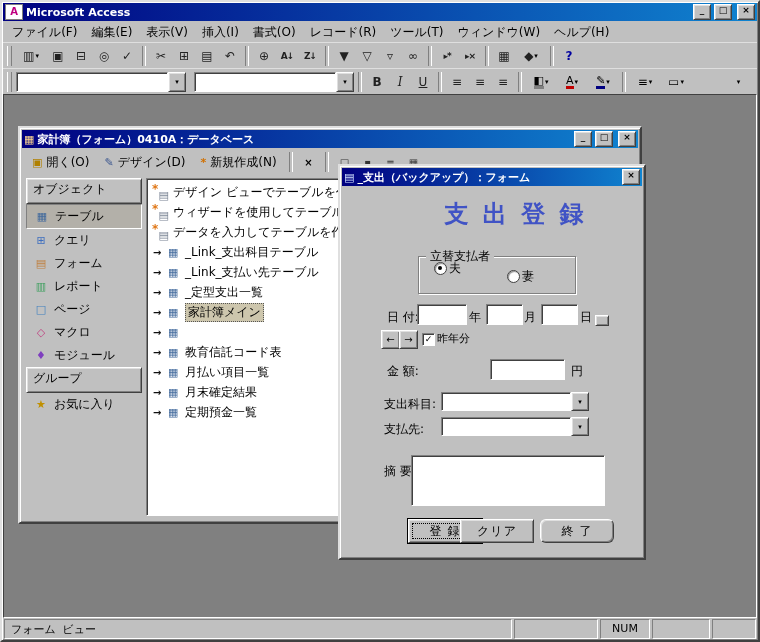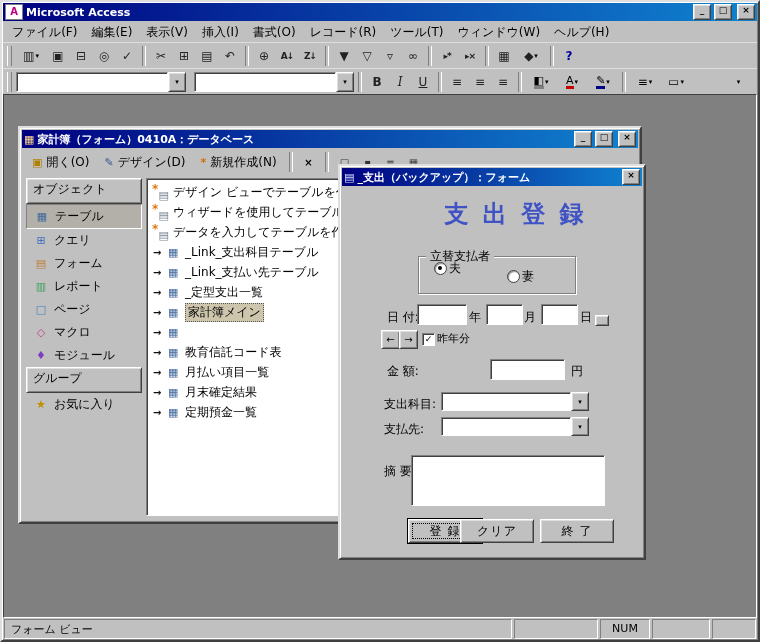--- a/index.html
+++ b/index.html
@@ -431,27 +431,27 @@
         <span class="combo" style="left:99px;top:231px;width:148px;">
             <span class="cf"></span>
             <span class="ca btn3d">▾</span>
           </span>
 
         <span class="flabel" style="left:42px;top:277px;">摘 要:</span>
         <span class="ftext field" style="left:69px;top:269px;width:192px;height:49px;"></span>
 
         <span class="fbtn btn3d default" style="left:38px;top:333px;margin-left:28px;">登 録</span>
         <span class="fbtn btn3d" style="left:118px;top:333px;">クリア</span>
-        <span class="fbtn btn3d" style="left:198px;top:333px;">終 了</span>
+        <span class="fbtn btn3d" style="left:198px;top:333px;border-radius:6px;">終 了</span>
       </div>
     </div>
 
   </div>
 
   <div id="statusbar" class="abs">
-    <span class="spanel" style="flex:1;">フォーム ビュー</span>
+    <span class="spanel" style="flex:1;font-family:Liberation Mono, monospace;">フォーム ビュー</span>
     <span class="spanel" style="width:70px;"></span>
     <span class="spanel" style="width:36px;text-align:center;">NUM</span>
     <span class="spanel" style="width:44px;"></span>
     <span class="spanel" style="width:30px;"></span>
   </div>
 
 </div>
 
 </body></html>

